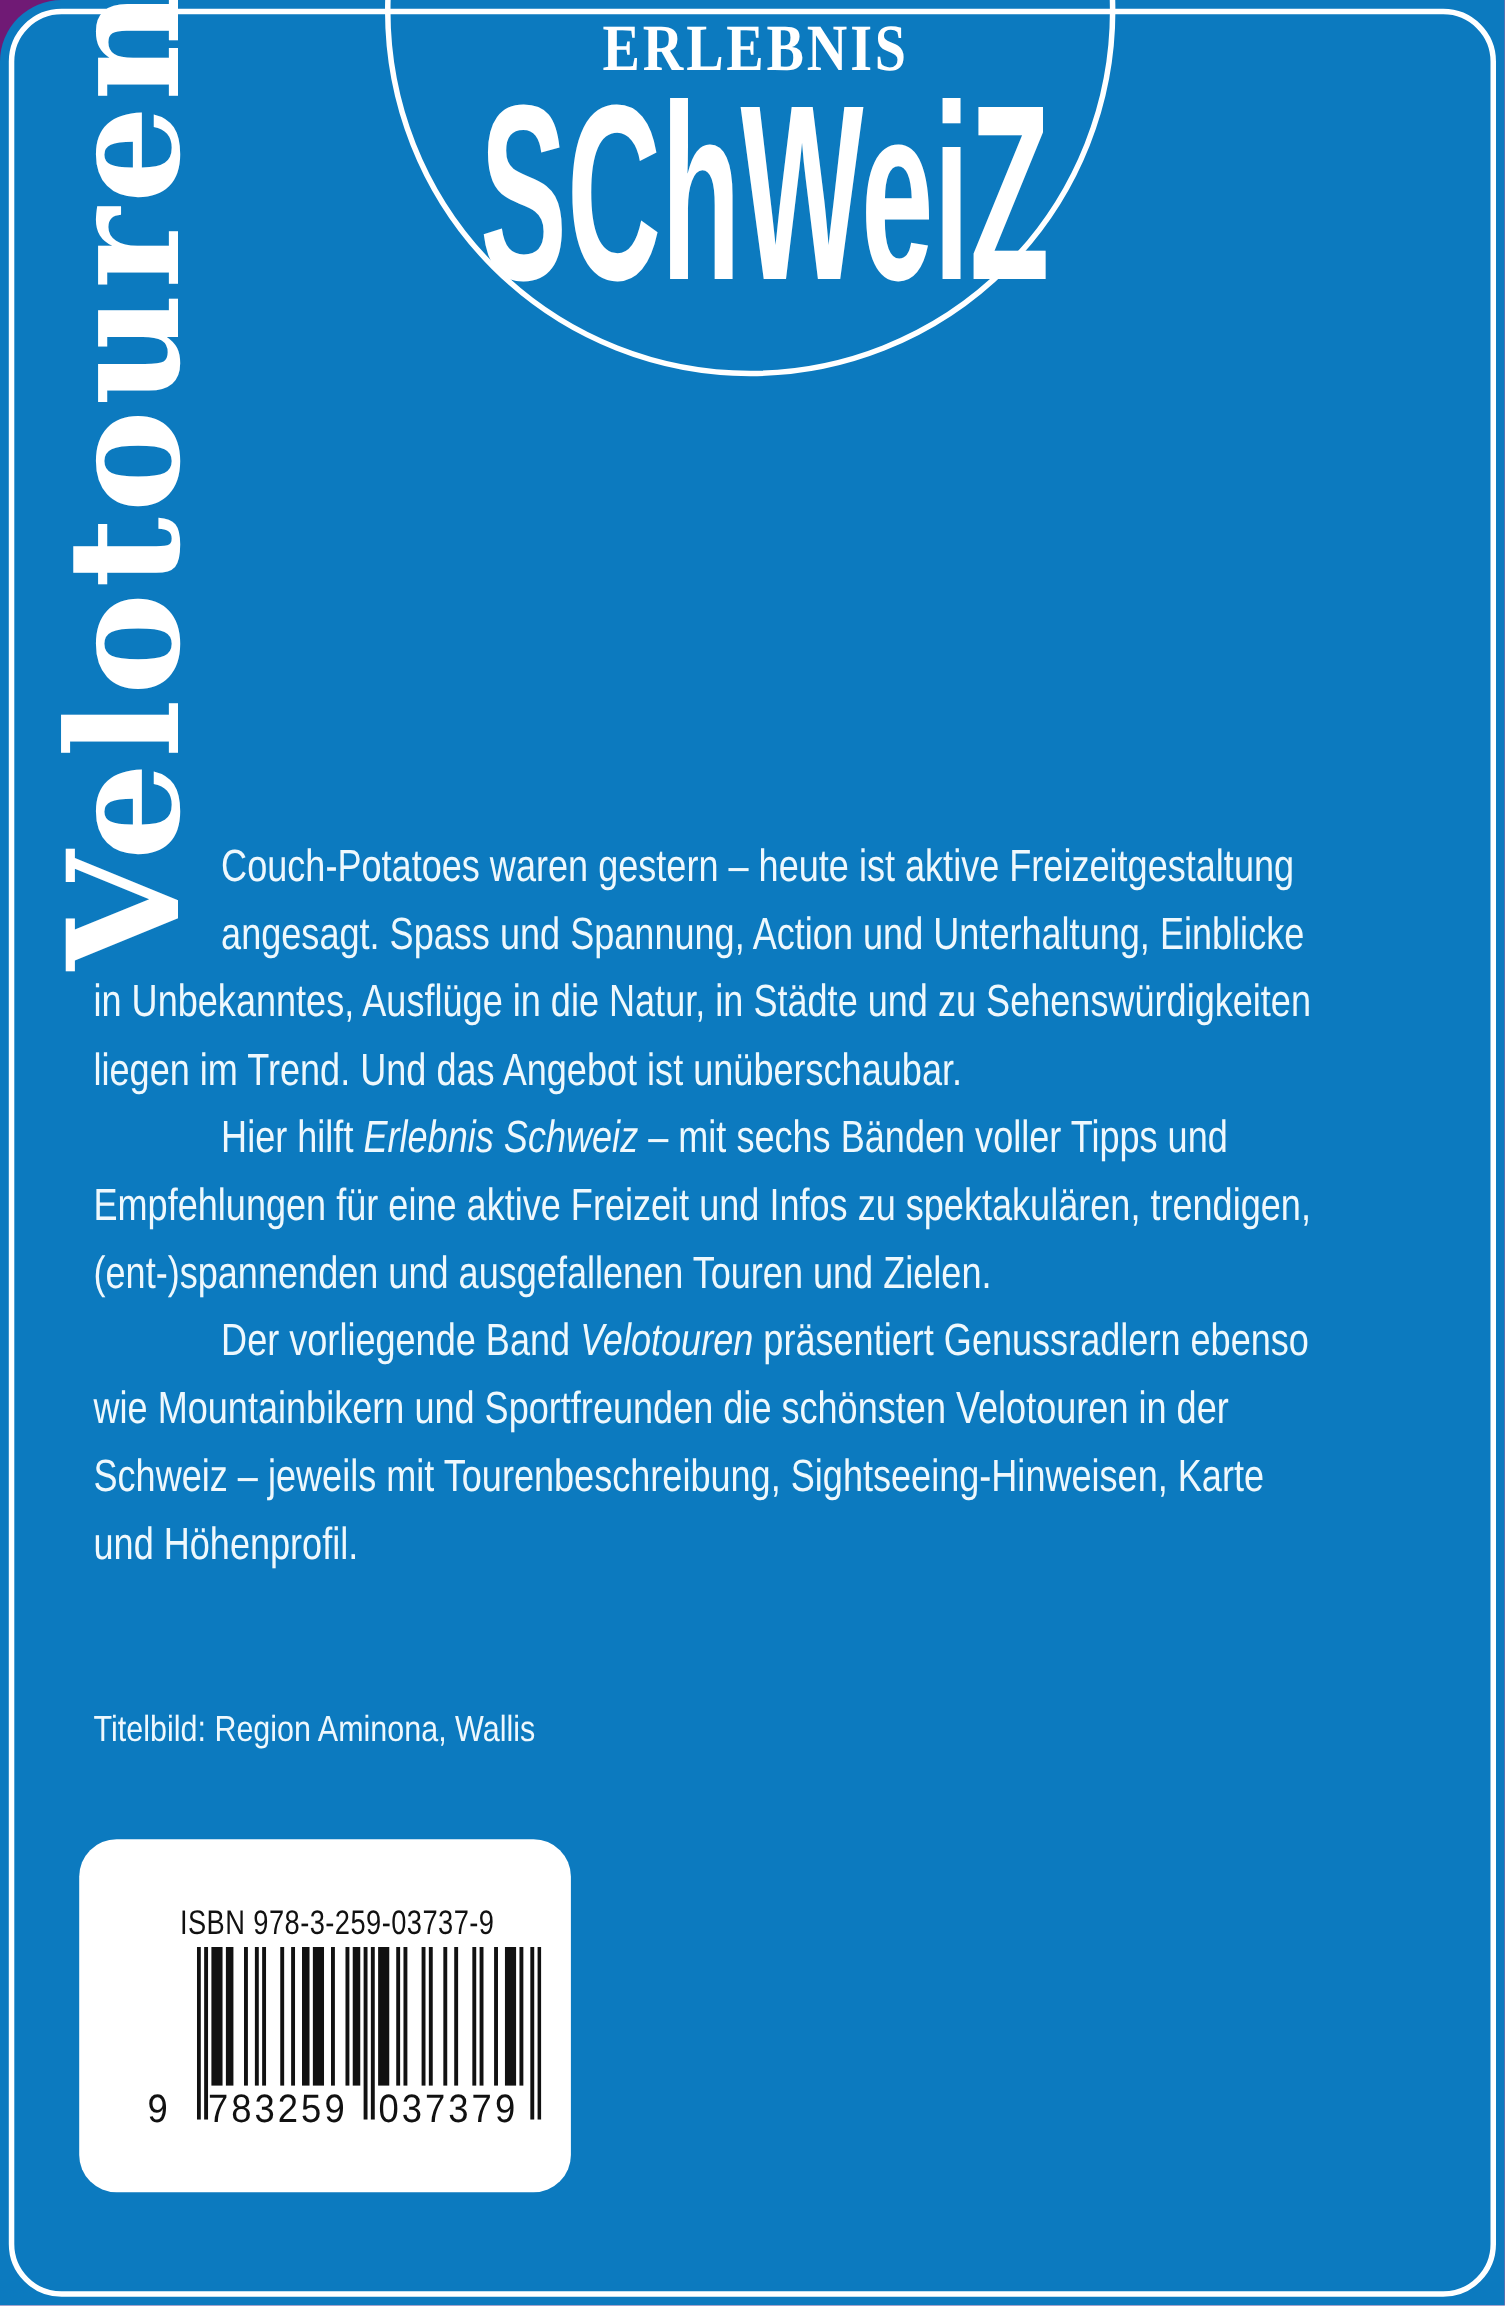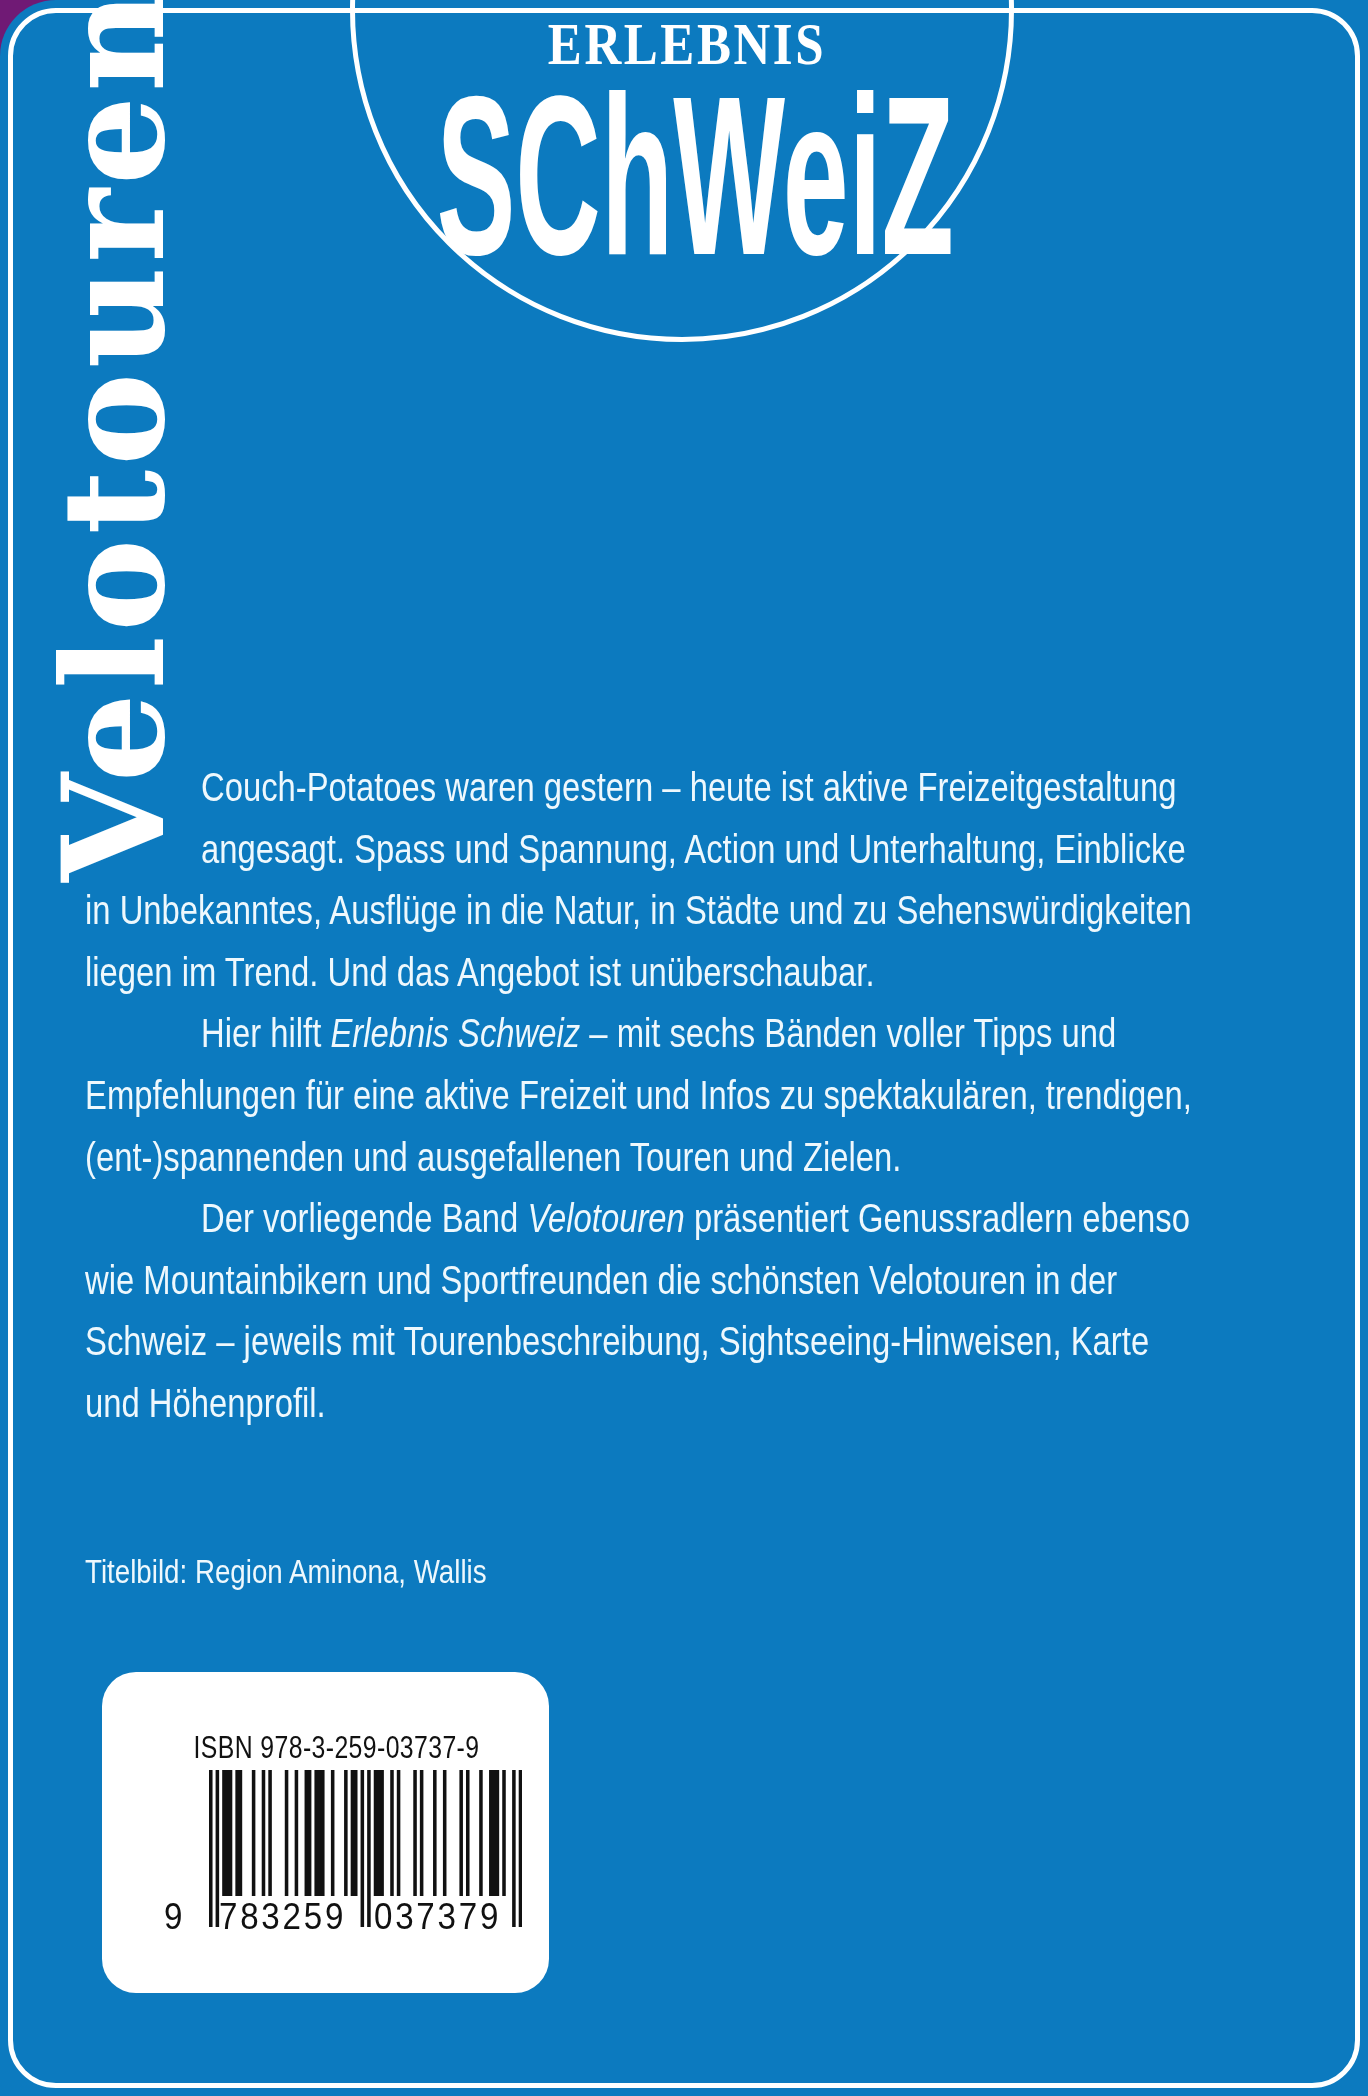--- a/index.html
+++ b/index.html
@@ -25,21 +25,21 @@
         font-size:140px;line-height:132px;letter-spacing:4px;white-space:nowrap;}
   .blurb{position:absolute;left:85px;top:757px;width:1580px;
         color:var(--text-white,#eef8fd);font-size:41px;line-height:61.6px;
         transform:scaleX(0.80);transform-origin:top left;}
   .blurb .line{white-space:nowrap;}
   .blurb .line.indent{padding-left:145px;}
   .blurb i{font-style:italic;}
   .photo-credit{position:absolute;left:85px;top:1552px;color:var(--text-white,#eef8fd);
         font-size:33px;line-height:40px;transform:scaleX(0.84);transform-origin:top left;
         white-space:nowrap;}
-  .isbn-panel{position:absolute;left:102px;top:1672px;width:447px;height:321px;
+  .isbn-panel{position:absolute;left:72px;top:1672px;width:447px;height:321px;
         background:var(--panel-white,#fff);border-radius:34px;color:#111;}
   .isbn-label{position:absolute;left:22px;right:0;top:58px;text-align:center;
         font-size:31px;letter-spacing:.5px;transform:scaleX(0.80);transform-origin:top center;
         white-space:nowrap;color:var(--barcode-black,#111);}
   .barcode-svg{position:absolute;left:107px;top:98px;}
   .bc-digit{position:absolute;top:224px;font-size:36px;letter-spacing:3px;
         transform:scaleX(0.92);transform-origin:top left;color:var(--barcode-black,#111);}
   .bc-d0{left:62px;}
   .bc-d1{left:117px;width:138px;text-align:center;}
   .bc-d2{left:272px;width:138px;text-align:center;}

